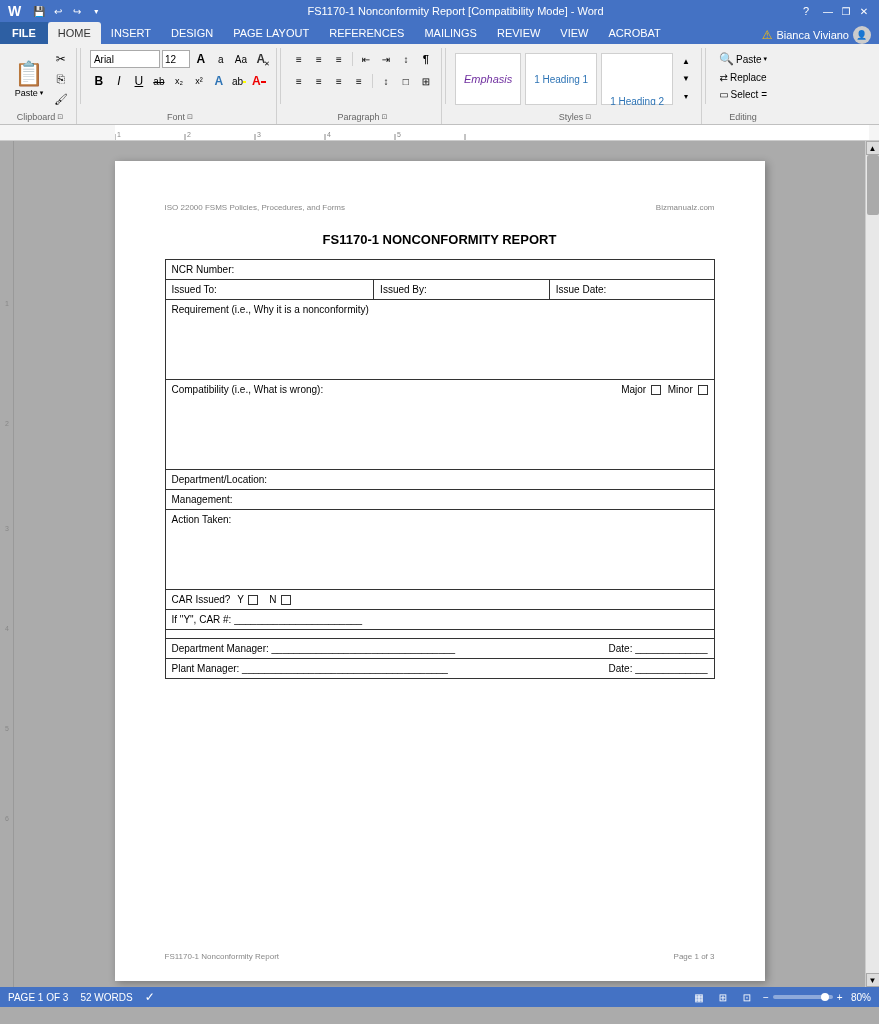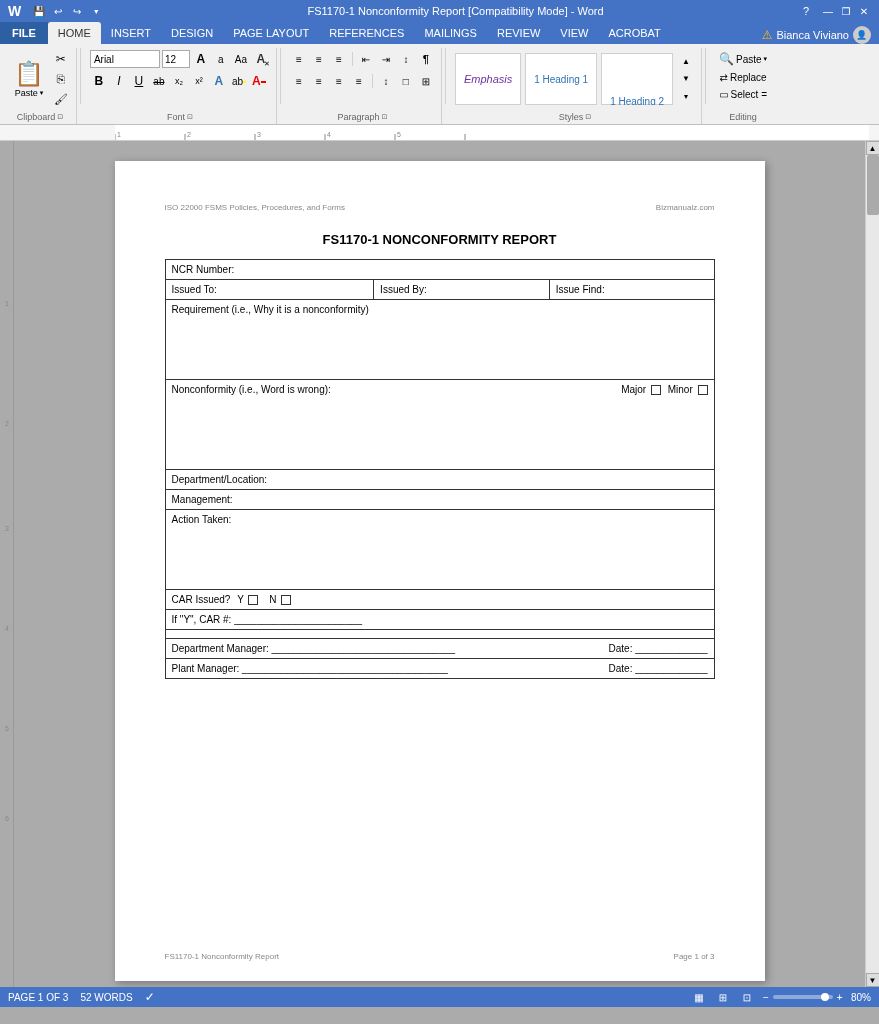--- a/index.html
+++ b/index.html
@@ -551,34 +551,34 @@
         </tr>
 
         <tr class="issued-row">
           <td>
             <span>Issued To:</span>
           </td>
           <td>
             <span>Issued By:</span>
           </td>
           <td>
-            <span>Issue Find:</span>
+            <span>Issue Date:</span>
           </td>
         </tr>
 
         <tr>
           <td colspan="3" class="tall-cell">
             <span>Requirement (i.e., Why it is a nonconformity)</span>
           </td>
         </tr>
 
         <tr>
           <td colspan="3" class="extra-tall-cell">
             <div style="display:flex; justify-content:space-between; align-items:flex-start;">
-              <span>Nonconformity (i.e., Word is wrong):</span>
+              <span>Compatibility (i.e., What is wrong):</span>
               <span style="white-space:nowrap;">
                 <span>Major</span>
                 <span class="checkbox-cell"></span>
                 <span style="margin-left:4px;">Minor</span>
                 <span class="checkbox-cell"></span>
               </span>
             </div>
           </td>
         </tr>
 

